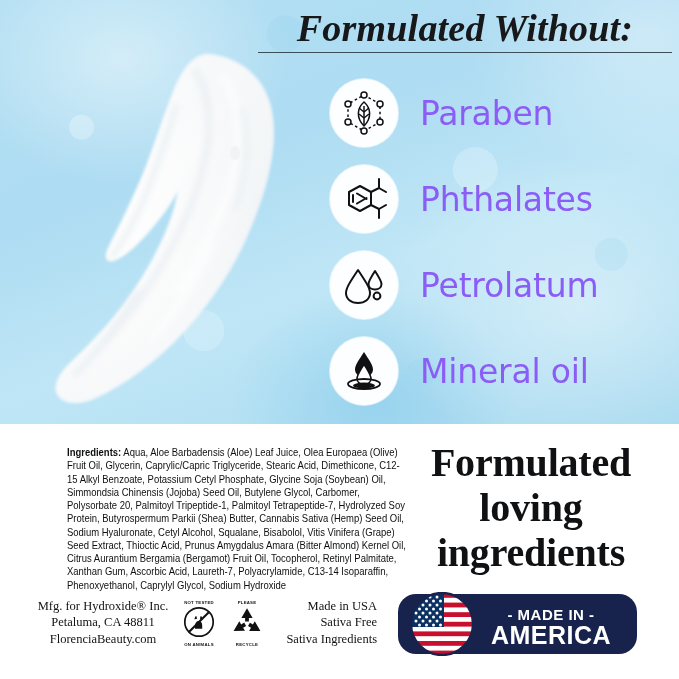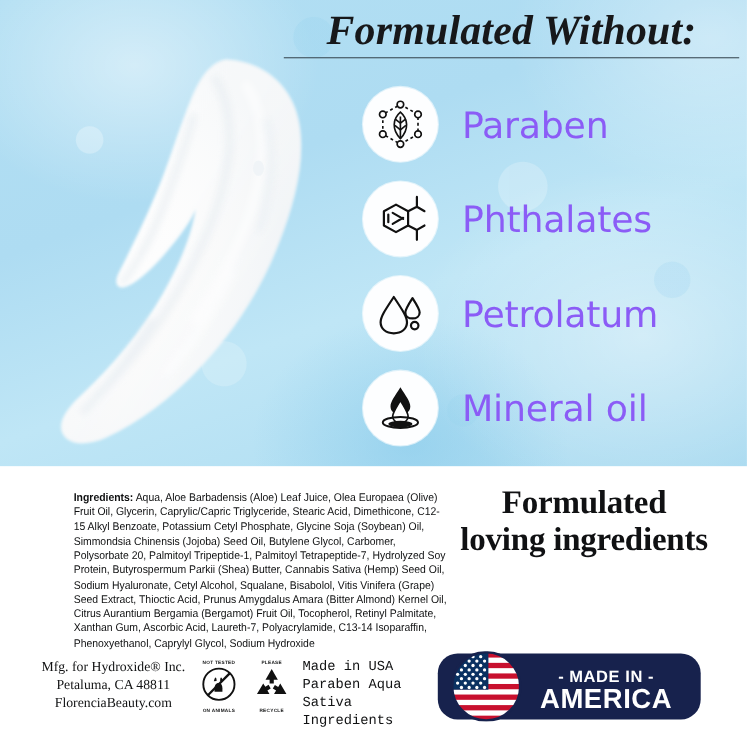--- a/index.html
+++ b/index.html
@@ -189,39 +189,39 @@
     font-family: "Liberation Sans", sans-serif;
     font-size: 4.3px;
     font-weight: bold;
     letter-spacing: 0.25px;
     color: #111213;
     line-height: 1;
   }
   .sym .cap.top { margin-bottom: 1px; }
   .sym .cap.bot { margin-top: 1px; }
   .mfg-right {
-    font-family: Liberation Mono, monospace;
+    font-family: Liberation Serif, serif;
     font-size: 12.5px;
     line-height: 1.30;
     color: #111213;
-    text-align: left;
+    text-align: right;
     margin-left: 8px;
     flex: 1 1 auto;
   }
 
   
   .skin-claim {
     position: absolute;
     left: 395px;
     top: 16px;
     width: 272px;
     text-align: center;
     font-family: "Liberation Serif", "DejaVu Serif", serif;
     font-weight: bold;
-    font-size: 30px;
+    font-size: 40px;
     line-height: 1.13;
     color: #101113;
     letter-spacing: -0.2px;
   }
 
   
   .usa-badge {
     position: absolute;
     left: 396px;
     top: 168px;
@@ -410,21 +410,21 @@
               <path d="M29.4 25.0 L18.1 25.0 L20.0 21.8 L17.0 20.0 L18.9 16.7 L21.9 18.5 L23.8 15.3 Z"></path>
             </g>
           </svg>
           <div class="cap bot">RECYCLE</div>
         </div>
 
       </div>
 
       <div class="mfg-right">
         <div>Made in USA</div>
-        <div>Paraben Aqua</div>
+        <div>Sativa Free</div>
         <div>Sativa Ingredients</div>
       </div>
 
     </div>
 
     <div class="skin-claim">
       <div>Formulated</div>
       <div>loving ingredients</div>
     </div>
 

